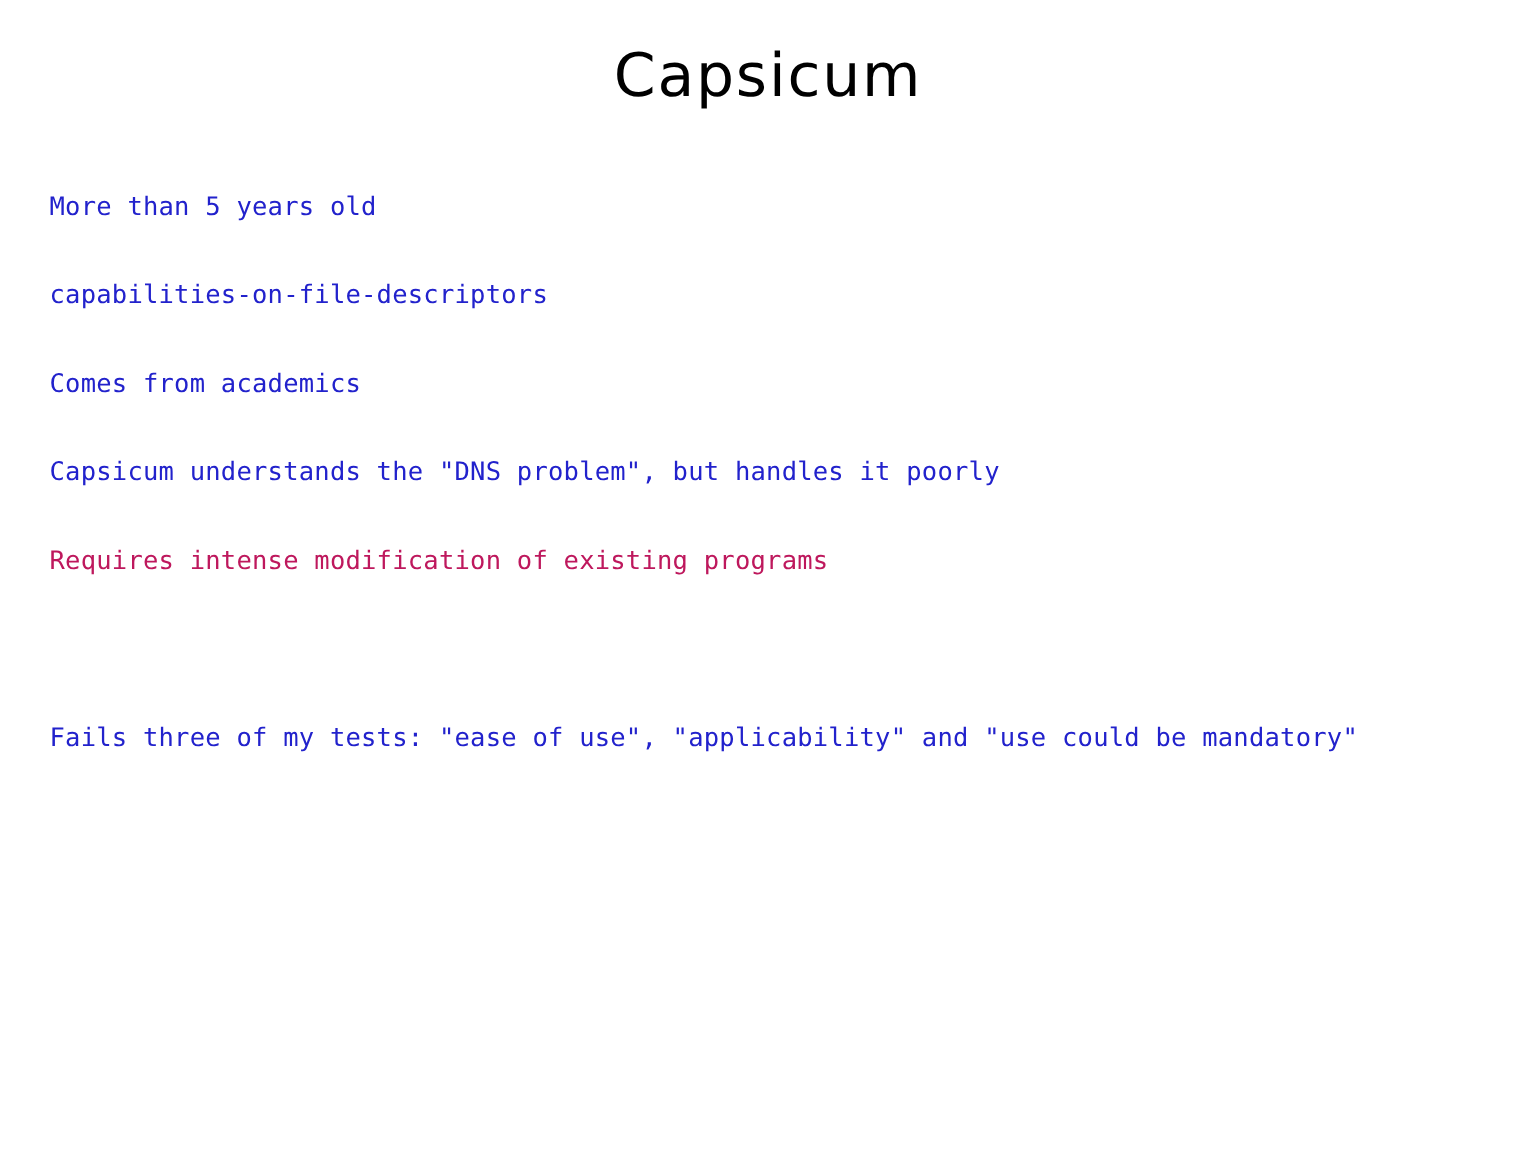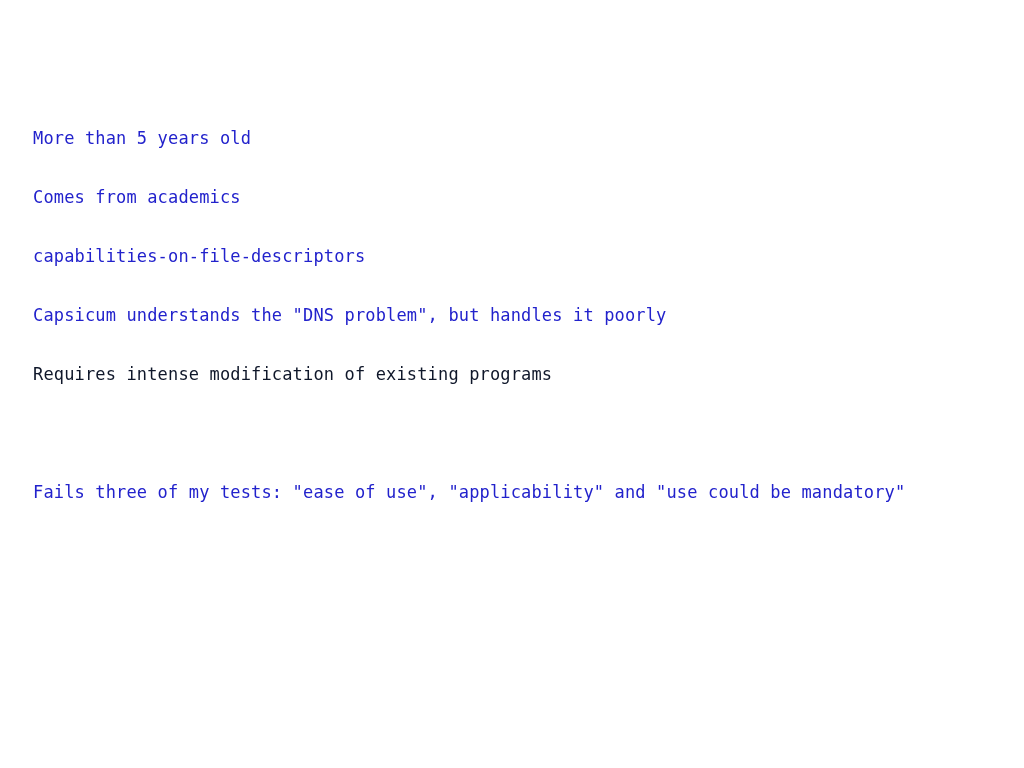--- a/index.html
+++ b/index.html
@@ -73,33 +73,34 @@
 
   .bullet-line.last {
     margin-bottom: 4px;
   }
 </style>
 </head>
 <body style="background: rgb(255, 255, 255);">
 
 <div class="slide">
 
+  <div class="slide-title" style="color: rgb(0, 0, 0);">Capsicum</div>
 
   <div class="body-block">
 
     <p class="bullet-line" style="color: rgb(34, 34, 204);">More than 5 years old</p>
 
+    <p class="bullet-line" style="color: rgb(34, 34, 204);">capabilities-on-file-descriptors</p>
+
     <p class="bullet-line" style="color: rgb(34, 34, 204);">Comes from academics</p>
-
-    <p class="bullet-line" style="color: rgb(34, 34, 204);">capabilities-on-file-descriptors</p>
 
 
     <p class="bullet-line" style="color: rgb(34, 34, 204);">Capsicum understands the "DNS problem", but handles it poorly</p>
 
 
-    <p class="bullet-line" style="color: #0f172a;">Requires intense modification of existing programs</p>
+    <p class="bullet-line" style="color: #be185d;">Requires intense modification of existing programs</p>
 
     <p class="bullet-line spacer" style="color: rgb(34, 34, 204);"></p>
 
     <p class="bullet-line two-line last" style="color: rgb(34, 34, 204);">Fails three of my tests: "ease of use", "applicability" and "use could be mandatory"</p>
 
   </div>
 </div>
 
 </body></html>

